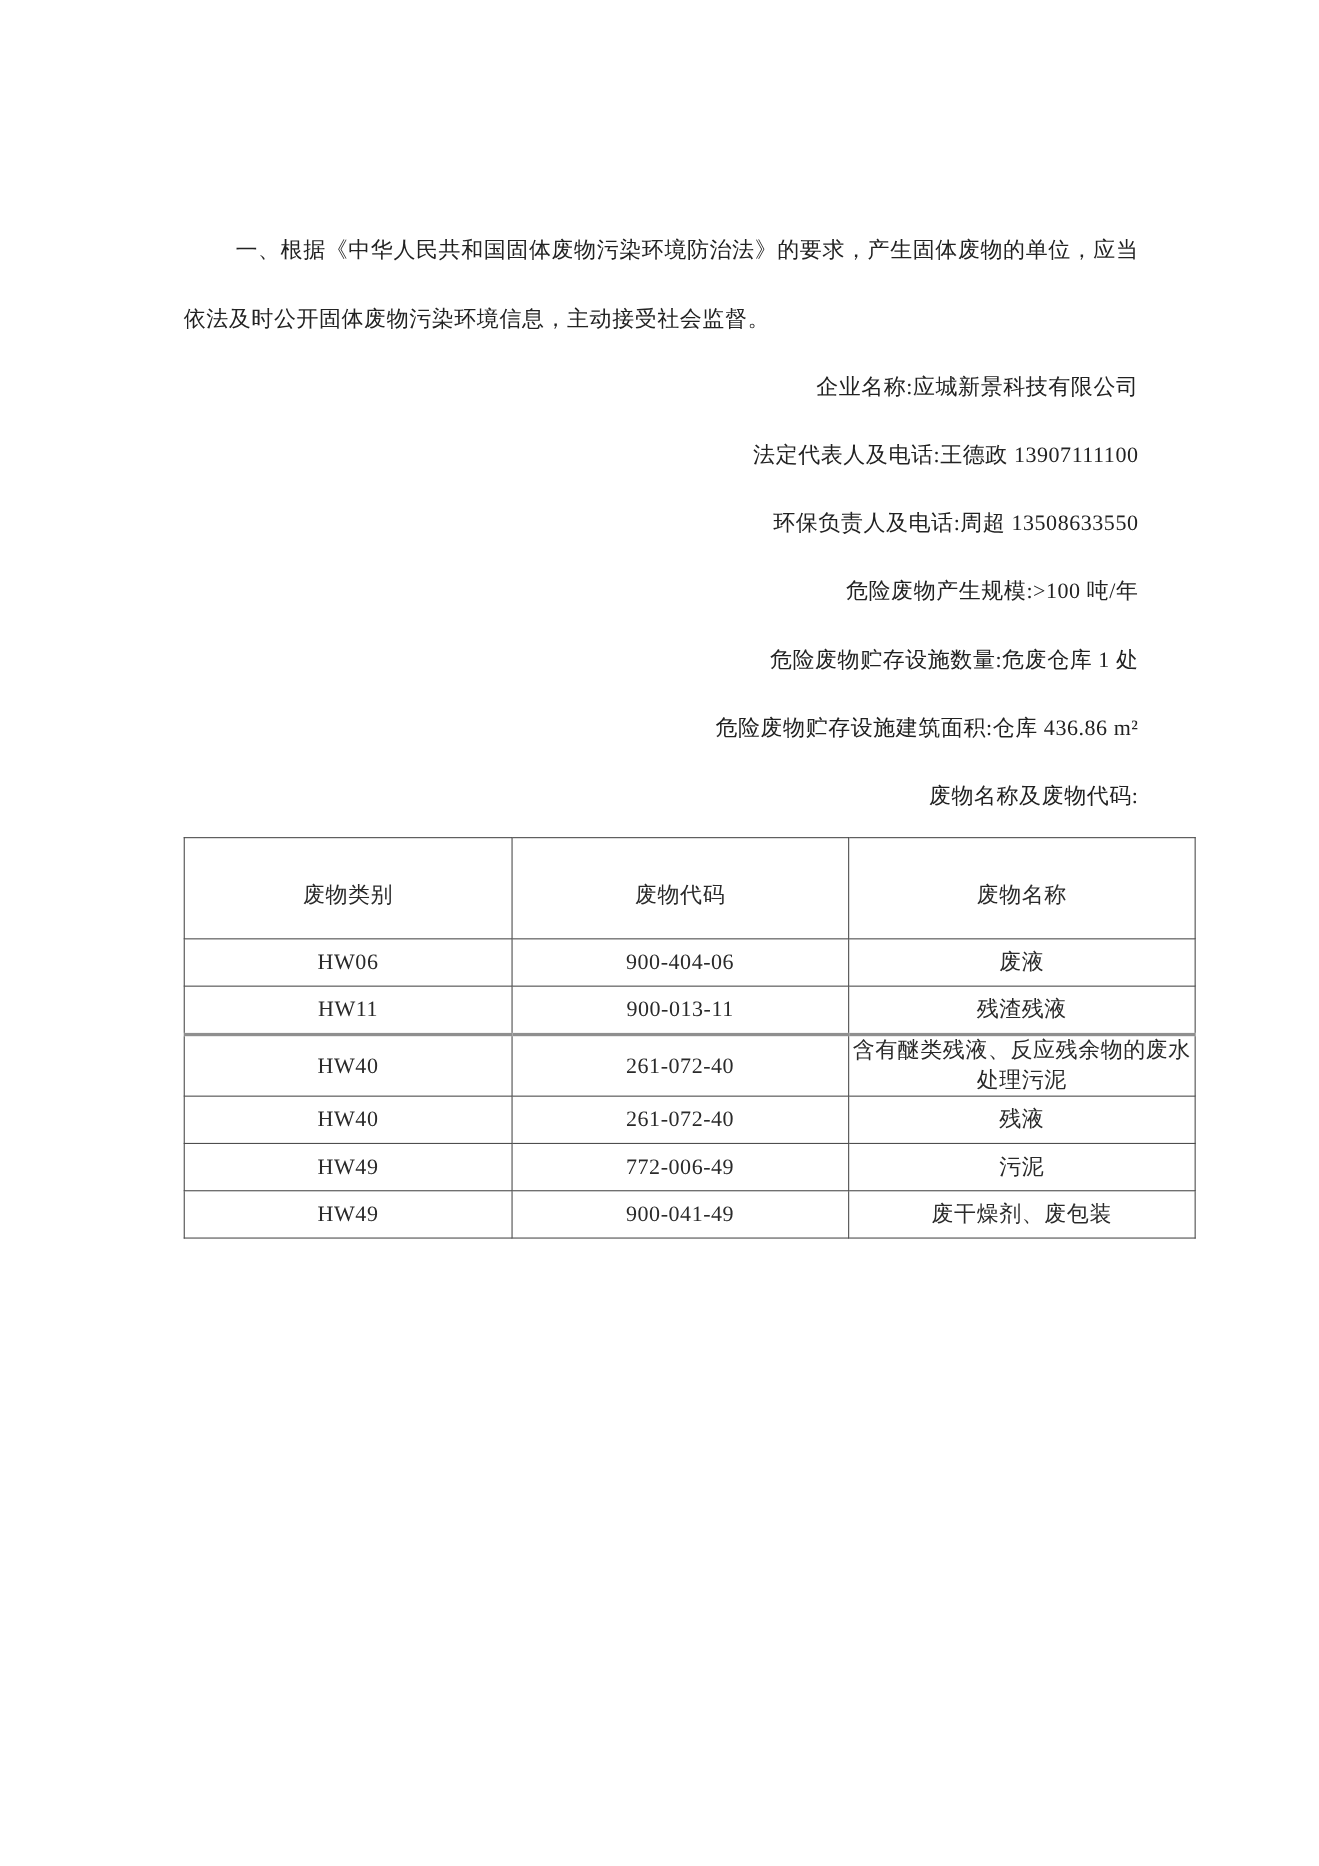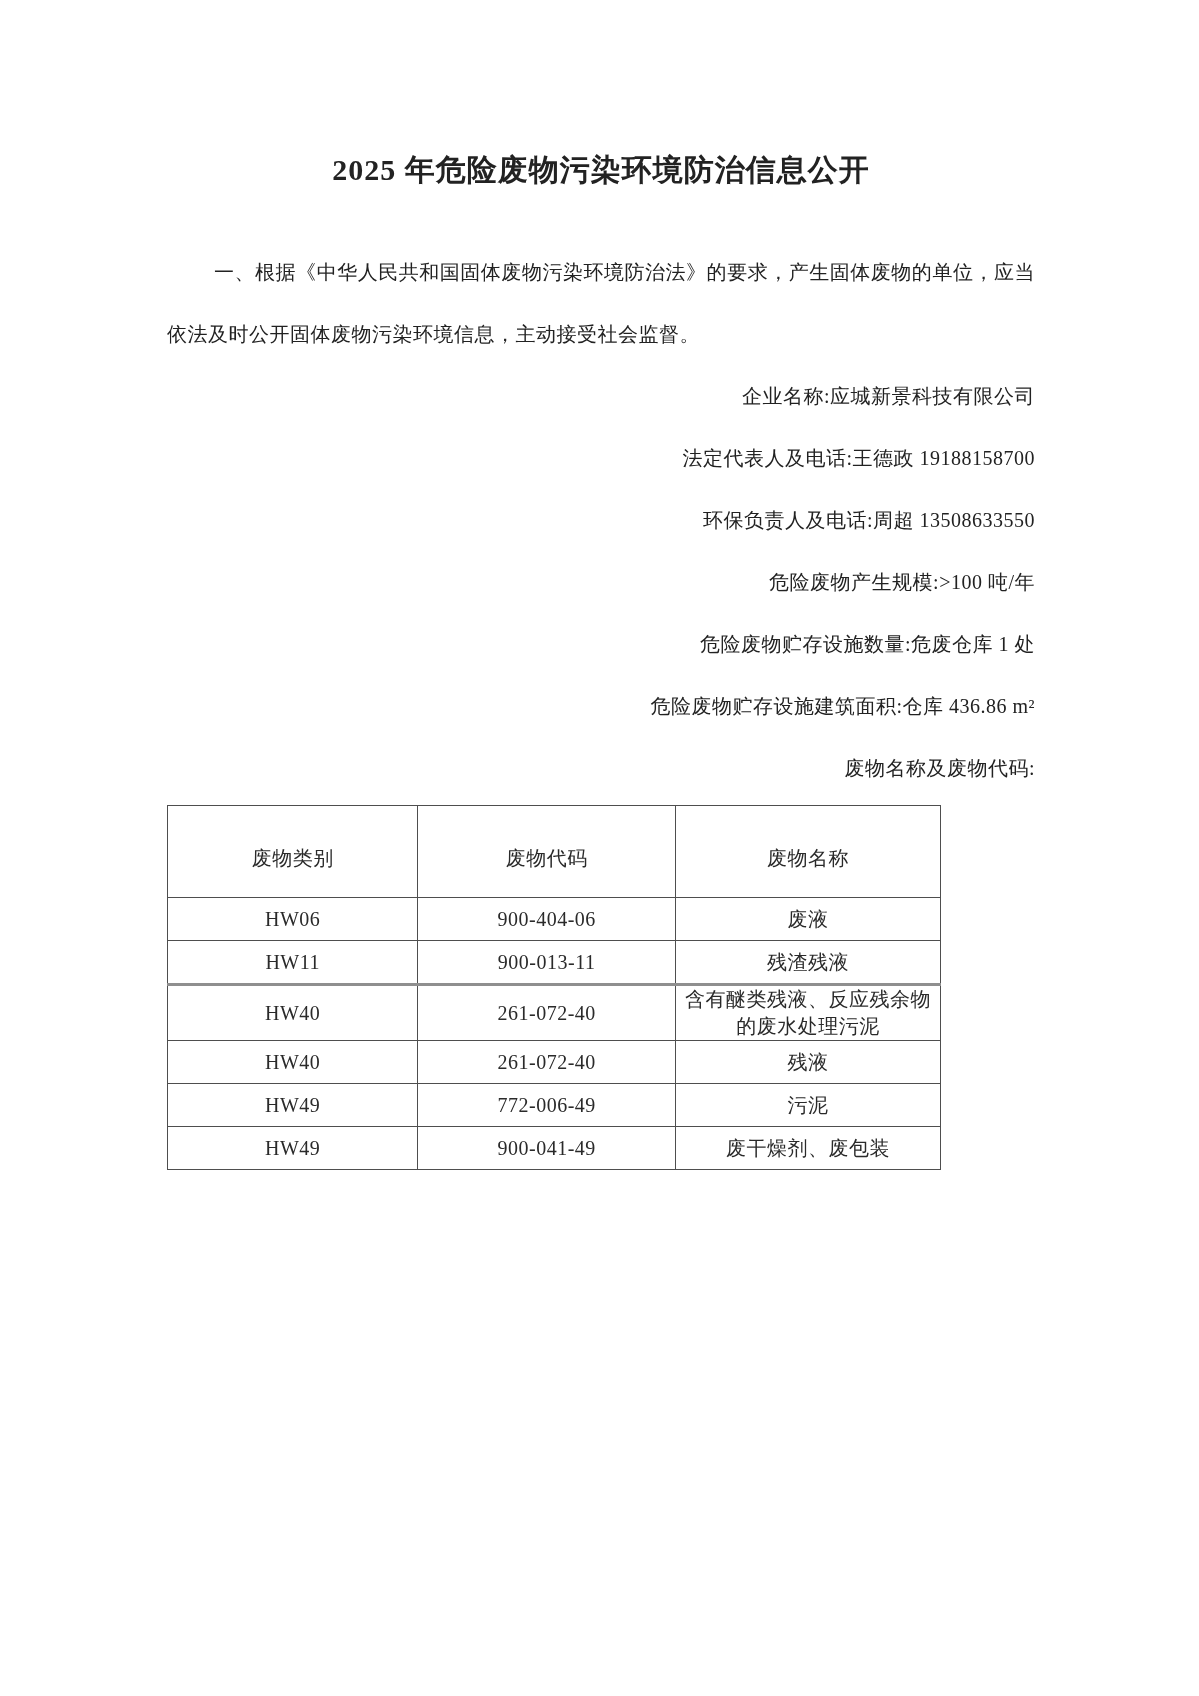--- a/index.html
+++ b/index.html
@@ -33,21 +33,21 @@
   }
   p { margin: 0; }
   .para {
     text-align: justify;
     text-indent: 2.35em;
   }
   .info-line { text-align: right; }
   table.waste {
     border-collapse: collapse;
     table-layout: fixed;
-    width: 774px;
+    width: 920px;
     margin-top: 6px;
     color: #2a2a2a;
     padding-left: 32px;
   }
   table.waste th, table.waste td {
     border: 1px solid #4e4e4e;
     font-weight: normal;
     text-align: center;
     vertical-align: middle;
     font-size: 20px;
@@ -68,28 +68,27 @@
   .col-code { width: 33.3%; }
   .col-name { width: 34.3%; }
   .section2-heading { margin-top: 73px; }
 </style>
 </head>
 <body>
 
 <div class="page">
   <div class="content">
 
-    <h1 class="doc-title">2025 年危险废物污染环境防治信息公开</h1>
 
     <div class="body-flow">
 
       <p class="para">一、根据《中华人民共和国固体废物污染环境防治法》的要求，产生固体废物的单位，应当依法及时公开固体废物污染环境信息，主动接受社会监督。</p>
 
       <p class="info-line">企业名称:应城新景科技有限公司</p>
-      <p class="info-line">法定代表人及电话:王德政 19188158700</p>
+      <p class="info-line">法定代表人及电话:王德政 13907111100</p>
       <p class="info-line">环保负责人及电话:周超 13508633550</p>
       <p class="info-line">危险废物产生规模:&gt;100 吨/年</p>
       <p class="info-line">危险废物贮存设施数量:危废仓库 1 处</p>
       <p class="info-line">危险废物贮存设施建筑面积:仓库 436.86 m²</p>
       <p class="info-line">废物名称及废物代码:</p>
 
       <table class="waste">
         <colgroup>
           <col class="col-category">
           <col class="col-code">

